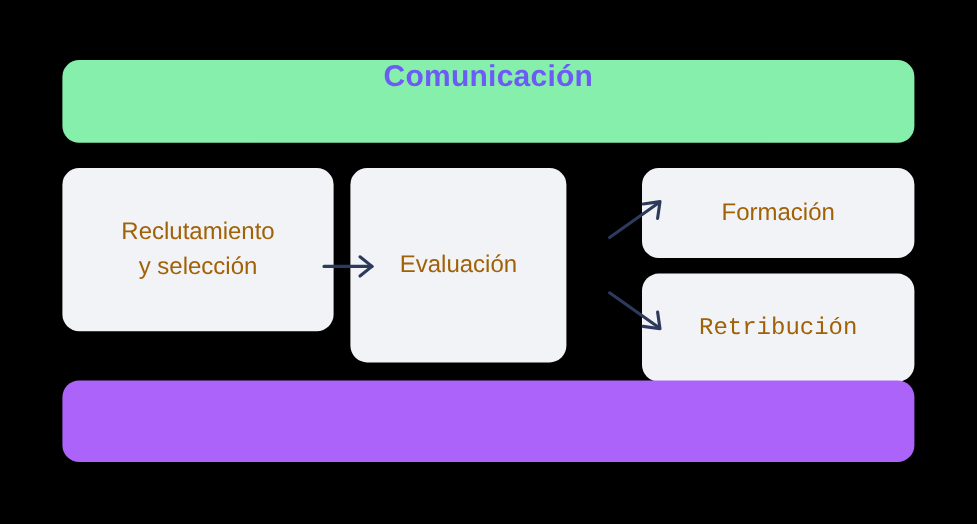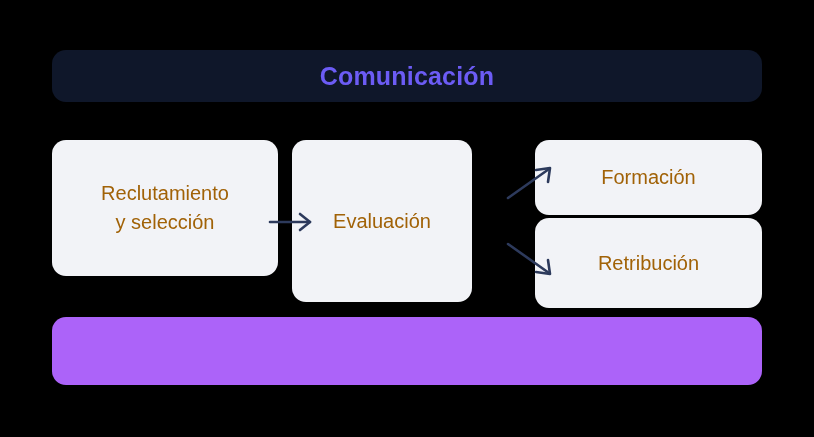--- a/index.html
+++ b/index.html
@@ -18,25 +18,24 @@
     background: #000000;
     font-family: "Liberation Sans", sans-serif;
   }
 
   
   .banner-top {
     position: absolute;
     left: 52px;
     top: 50px;
     width: 710px;
-    height: 52px;
-    background: #0f172a;
+    height: 69px;
+    background: #86efac;
     border-radius: 14px;
     display: flex;
-    align-items: center;
     justify-content: center;
   }
   .banner-top-label {
     font-size: 25px;
     font-weight: 700;
     color: #6C5CF5;
     letter-spacing: 0.2px;
     white-space: nowrap;
   }
 
@@ -92,23 +91,24 @@
     height: 162px;
   }
   #card-training {
     left: 535px;
     top: 140px;
     width: 227px;
     height: 75px;
   }
   #card-pay {
     left: 535px;
-    top: 218px;
+    top: 228px;
     width: 227px;
     height: 90px;
+    font-family: Liberation Mono, monospace;
   }
 
   
   #arrow-layer {
     position: absolute;
     left: 0;
     top: 0;
     width: 814px;
     height: 437px;
     pointer-events: none;

